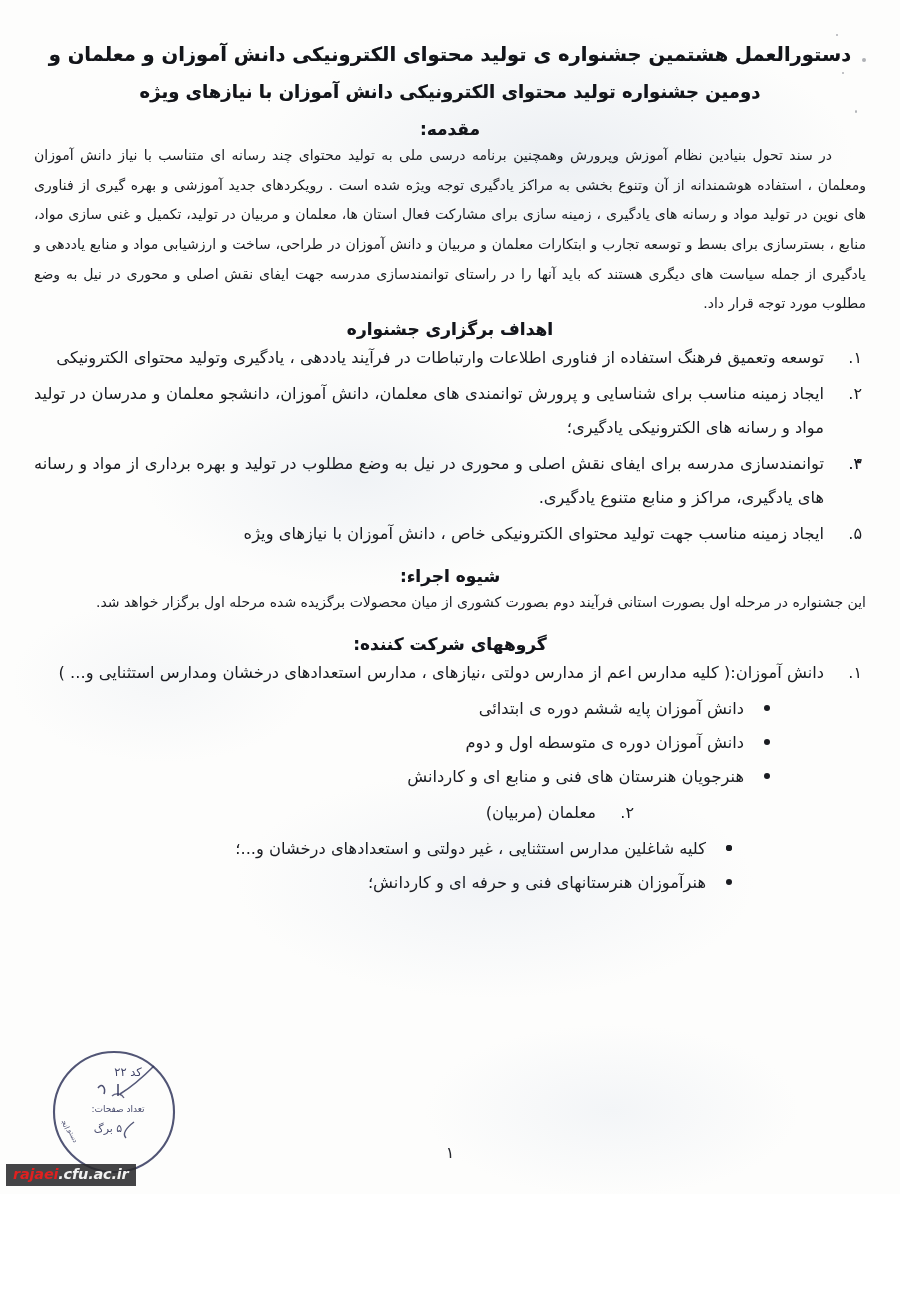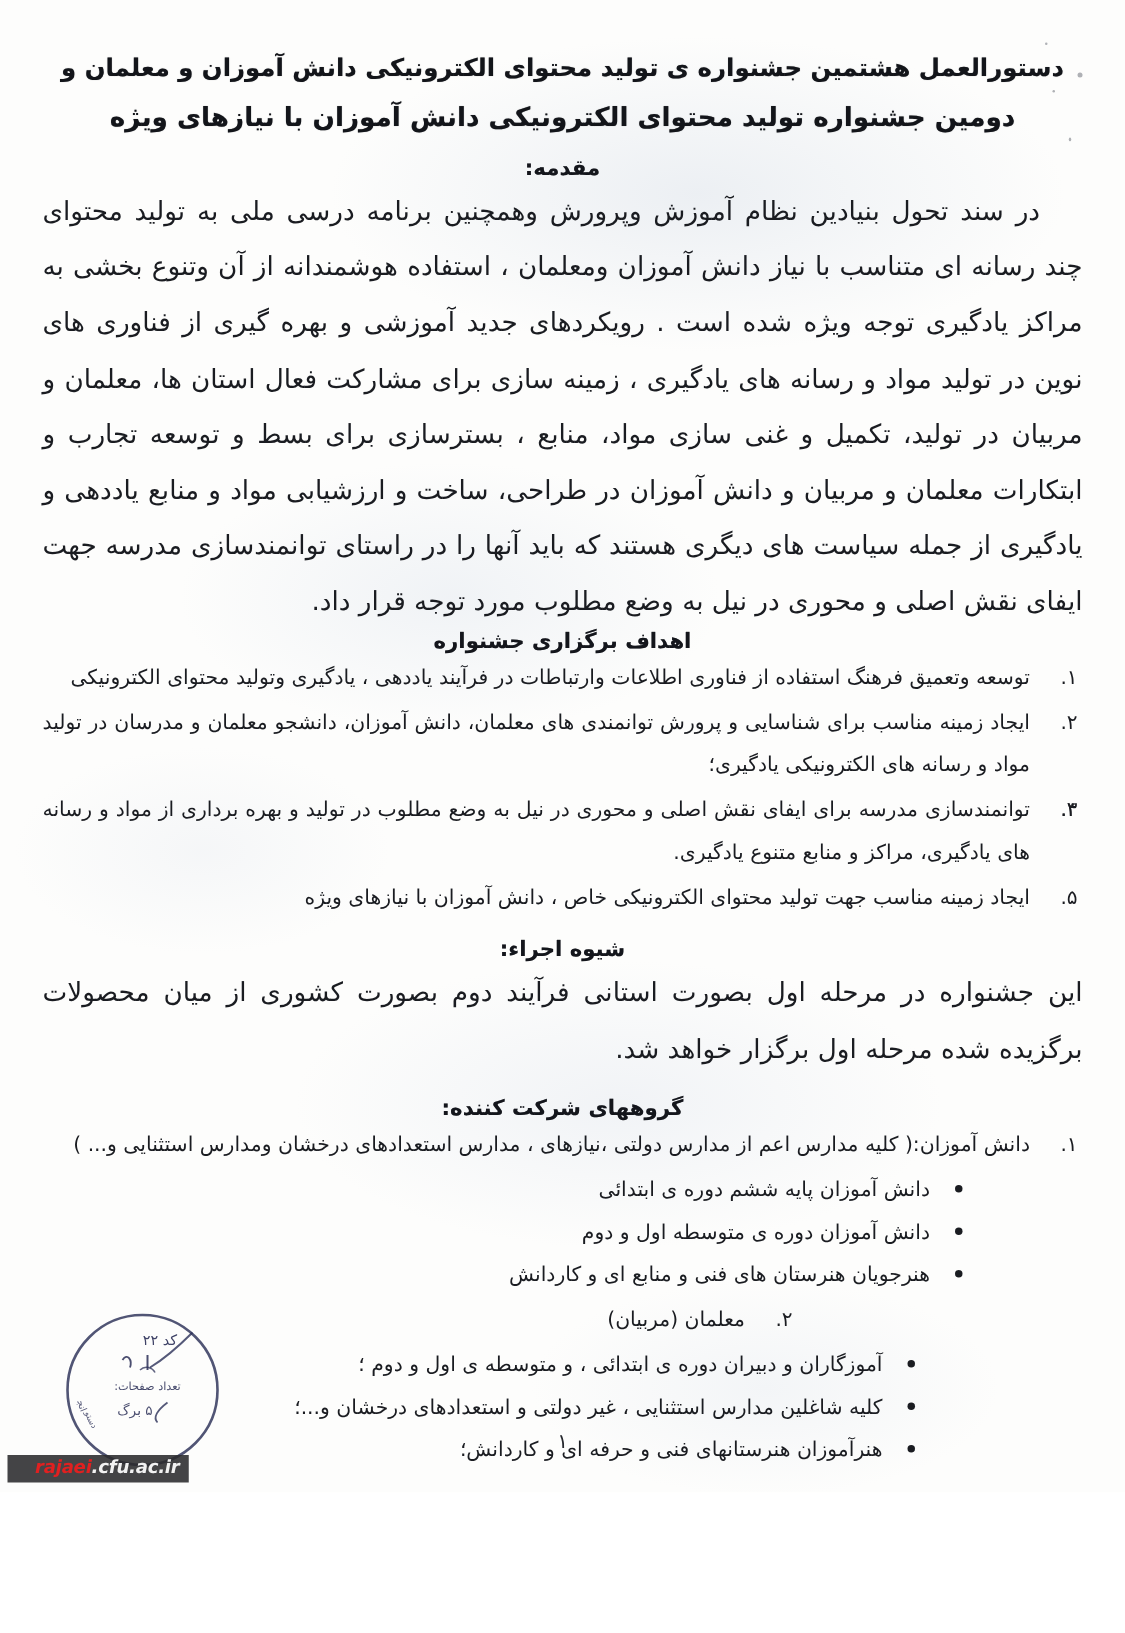--- a/index.html
+++ b/index.html
@@ -42,36 +42,36 @@
   }
   .title-line {
     font-weight: bold;
     font-size: 19.5px;
     line-height: 1.95;
     letter-spacing: 0.1px;
     color: #13151a;
     text-shadow: 0 0 0.6px rgba(20,22,28,0.55);
   }
   .title-line.second {
-    font-size: 21px;
+    font-size: 18px;
   }
 
   
   .section-heading {
     font-weight: bold;
     font-size: 17px;
     color: #14161c;
     margin: 0 0 2px 0;
     text-align: right;
     text-shadow: 0 0 0.5px rgba(20,22,28,0.5);
   }
 
   
   .para {
-    font-size: 21px;
+    font-size: 14px;
     line-height: 2.12;
     text-align: justify;
     text-justify: inter-word;
     color: #1a1c21;
     margin: 2px 0 0 0;
   }
   .para.first-indent { text-indent: 34px; }
 
   
   ol.num-list {
@@ -147,21 +147,21 @@
     font-size: 16px;
     color: #26282e;
   }
 
   
   .watermark {
     position: absolute;
     left: 6px;
     bottom: 8px;
     background: rgba(42,42,44,0.88);
-    padding: 2px 7px 3px 22px;
+    padding: 2px 7px 3px 7px;
     font-family: "DejaVu Sans", "Liberation Sans", sans-serif;
     font-size: 14.5px;
     font-weight: bold;
     font-style: italic;
     letter-spacing: -0.2px;
     direction: ltr;
     line-height: 1.15;
     white-space: nowrap;
   }
   .watermark .wm-red { color: #e02020; }
@@ -246,21 +246,20 @@
 
     <ol class="num-list participants-list">
       <li style="text-align:right; padding-right:270px;">
         <span class="num" style="right:232px;">۲.</span>
         <span>معلمان (مربیان)</span>
       </li>
     </ol>
     <ul class="bullet-list deep">
       <li>
         <span class="dot"></span>
-        <span>آموزگاران و دبیران دوره ی ابتدائی ، و متوسطه ی اول و دوم ؛</span>
       </li>
       <li>
         <span class="dot"></span>
         <span>کلیه شاغلین مدارس استثنایی ، غیر دولتی و استعدادهای درخشان و...؛</span>
       </li>
       <li>
         <span class="dot"></span>
         <span>هنرآموزان هنرستانهای فنی و حرفه ای و کاردانش؛</span>
       </li>
     </ul>

